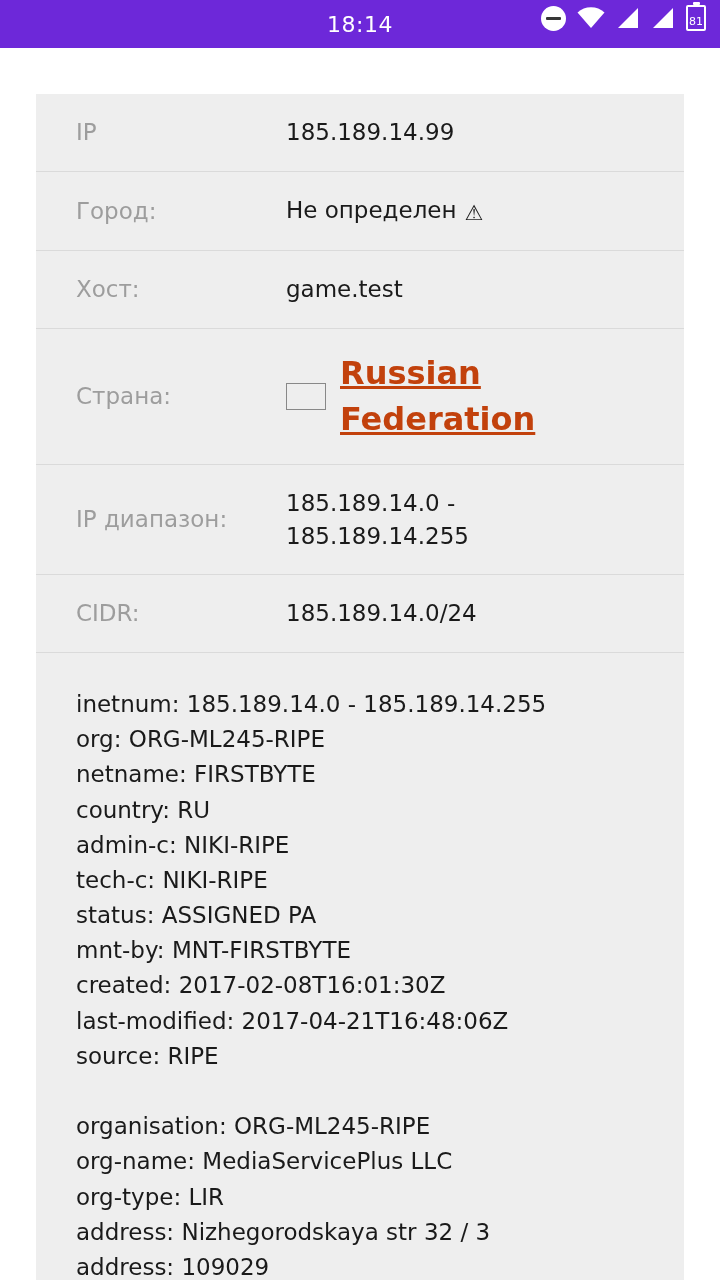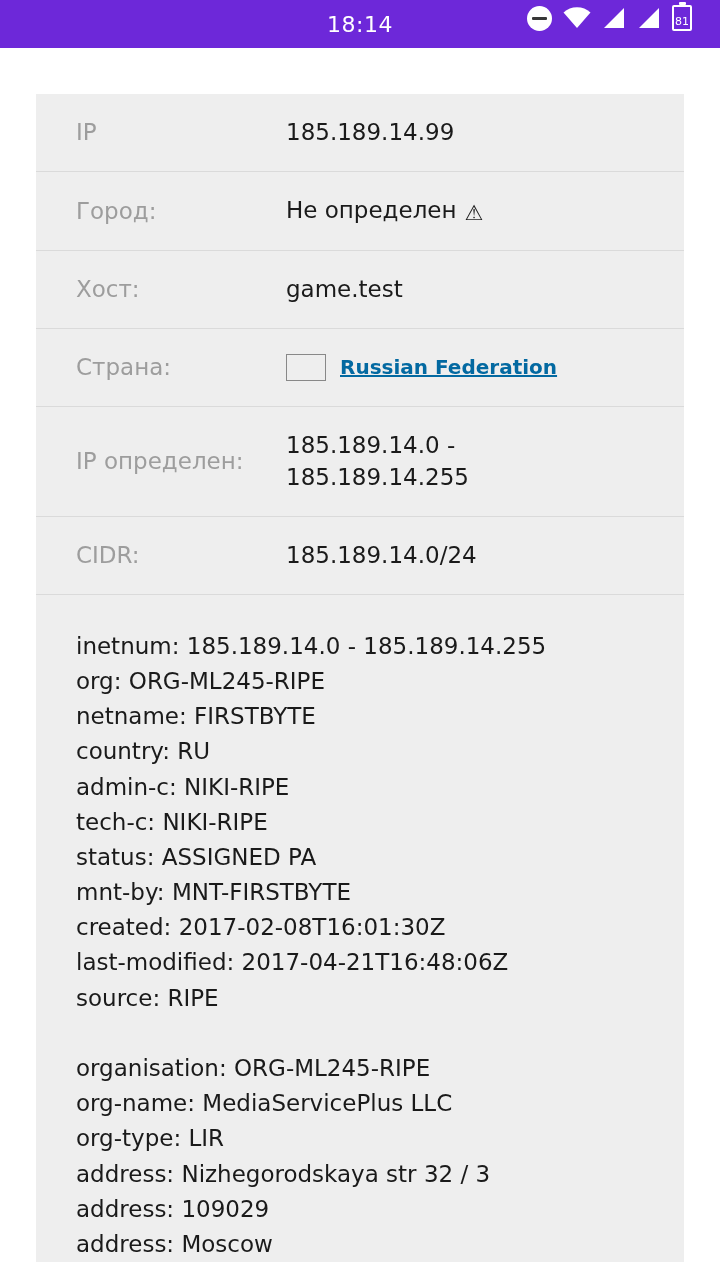--- a/index.html
+++ b/index.html
@@ -20,21 +20,21 @@
     justify-content: center;
     position: relative;
     color: #ffffff;
   }
   .status-time {
     font-size: 22px;
     letter-spacing: 0.5px;
   }
   .status-icons {
     position: absolute;
-    right: 28px;
+    right: 14px;
     top: 0;
     height: 36px;
     display: flex;
     align-items: center;
     gap: 11px;
   }
   .icon-dnd {
     width: 25px; height: 25px;
     border-radius: 50%;
     background: #ffffff;
@@ -131,25 +131,24 @@
     width: 40px;
     height: 27px;
     border: 1px solid #888;
     display: block;
     flex: none;
   }
   .flag-w { height: 33.33%; background: #ffffff; }
   .flag-b { height: 33.33%; background: #0039a6; }
   .flag-r { height: 33.34%; background: #d52b1e; }
   .country-link {
-    color: #0369a1;
+    color: #c2410c;
     text-decoration: underline;
-    font-size: 20px;
+    font-size: 32px;
     font-weight: bold;
-    text-align: center;
   }
   .range-value { white-space: pre-line; }
 
   
   .whois {
     padding: 34px 0 0 40px;
     font-size: 23px;
     line-height: 1.53;
     color: #1a1a1a;
     white-space: pre-wrap;
@@ -207,21 +206,21 @@
           <td class="value">
             <span class="country-cell">
               <span class="flag">
                 <span class="flag-w"></span><span class="flag-b"></span><span class="flag-r"></span>
               </span>
               <a class="country-link" href="#">Russian Federation</a>
             </span>
           </td>
         </tr>
         <tr>
-          <td class="label">IP определен:</td>
+          <td class="label">IP диапазон:</td>
           <td class="value range-value">185.189.14.0 -
 185.189.14.255</td>
         </tr>
         <tr>
           <td class="label">CIDR:</td>
           <td class="value">185.189.14.0/24</td>
         </tr>
       </tbody>
     </table>
 

